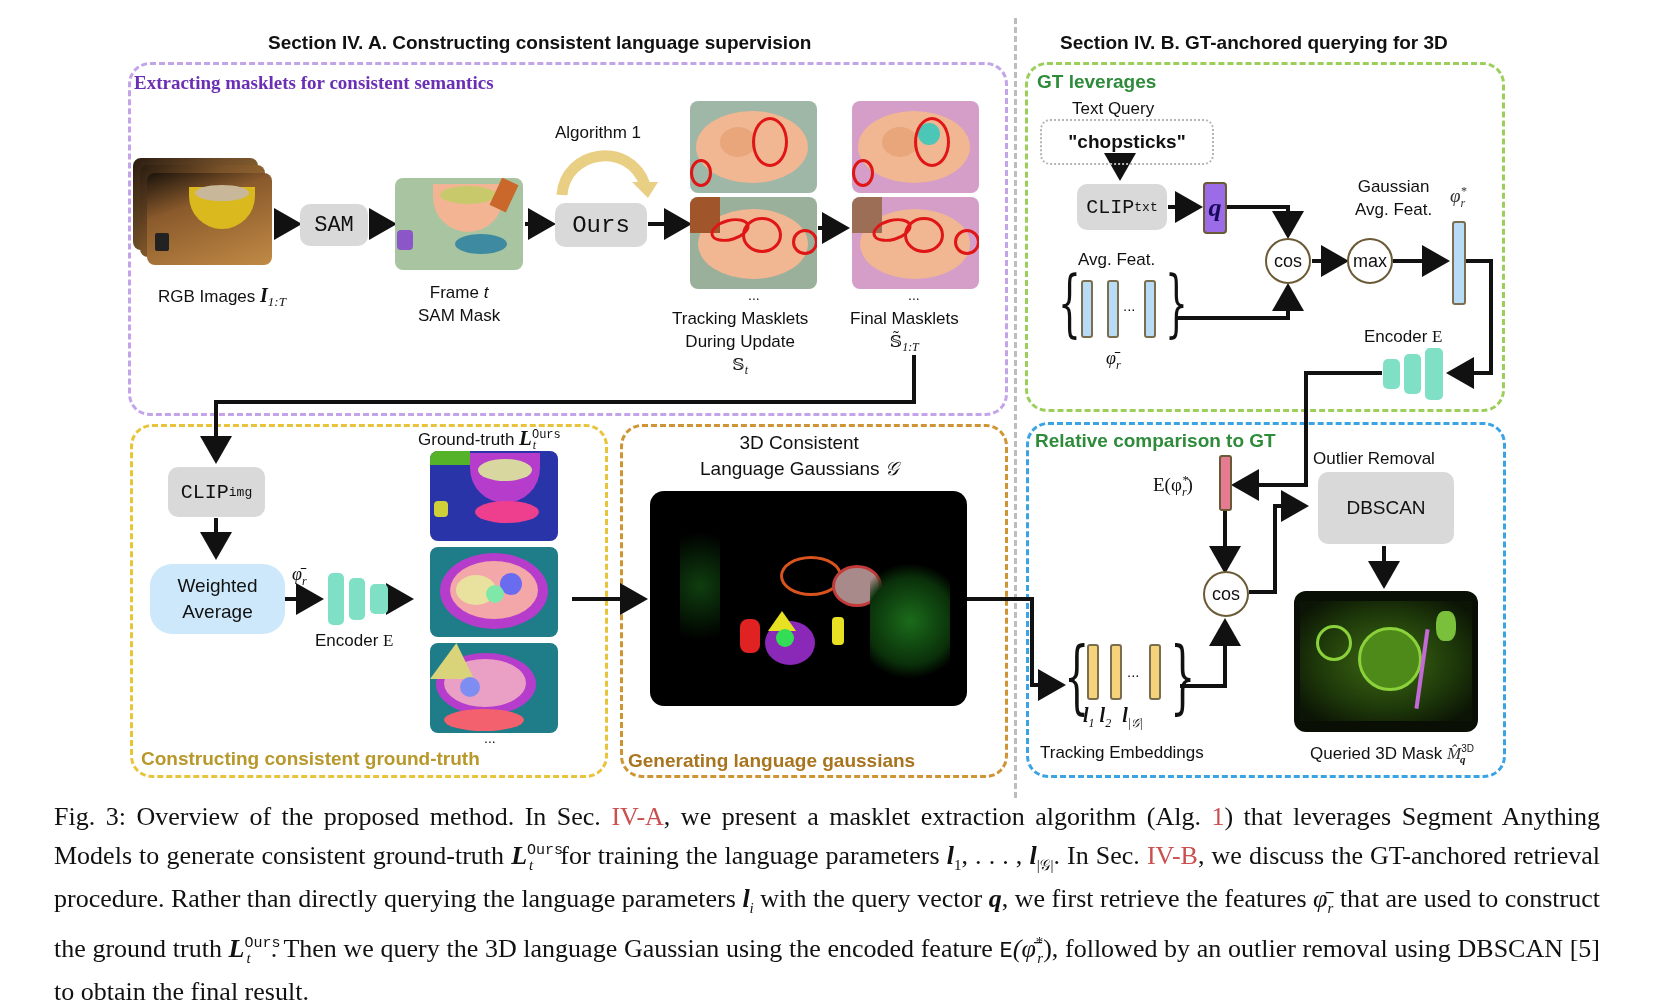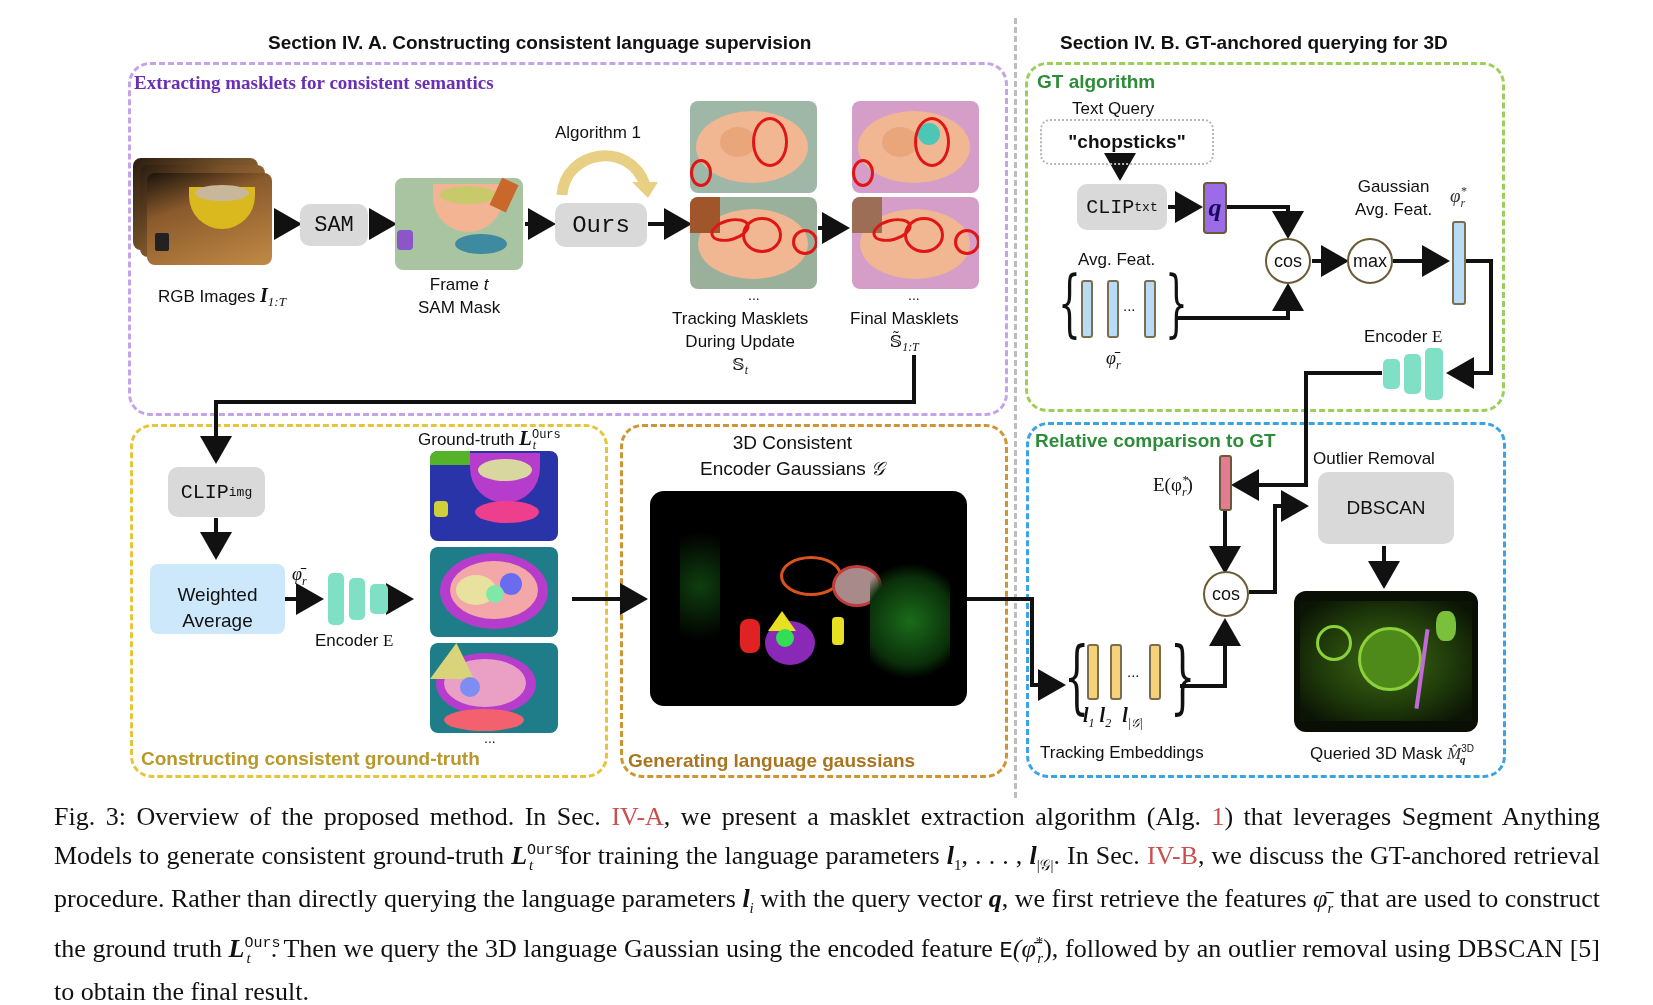--- a/index.html
+++ b/index.html
@@ -35,21 +35,21 @@
 <div class="box" style="left:128px;top:62px;width:880px;height:354px;border-color:#c3a4e8;"></div>
 <div class="box-title" style="left:134px;top:72px;color:#6a2fb4;font-family:Liberation Serif, serif;">Extracting masklets for consistent semantics</div>
 
 <div class="box" style="left:130px;top:424px;width:478px;height:354px;border-color:#e8c43a;"></div>
 <div class="box-title" style="left:141px;top:748px;color:#b8982a;">Constructing consistent ground-truth</div>
 
 <div class="box" style="left:620px;top:424px;width:388px;height:354px;border-color:#cf9535;"></div>
 <div class="box-title" style="left:628px;top:750px;color:#a8741e;">Generating language gaussians</div>
 
 <div class="box" style="left:1025px;top:62px;width:480px;height:350px;border-color:#9ccf5a;"></div>
-<div class="box-title" style="left:1037px;top:71px;color:#2e8b3a;">GT algorithm</div>
+<div class="box-title" style="left:1037px;top:71px;color:#2e8b3a;">GT leverages</div>
 
 <div class="box" style="left:1026px;top:422px;width:480px;height:356px;border-color:#3aa3e3;"></div>
 <div class="box-title" style="left:1035px;top:430px;color:#2e8b3a;">Relative comparison to GT</div>
 
 <svg class="wires" width="1653" height="1005">
   <defs>
     <marker id="ah" markerWidth="8" markerHeight="8" refX="6" refY="4" orient="auto" markerUnits="strokeWidth">
       <path d="M0,0 L7,4 L0,8 z" fill="#111"></path>
     </marker>
   </defs>
@@ -121,21 +121,21 @@
   <span>SAM</span>
 </div>
 
 <div class="pic" style="left:395px;top:178px;width:128px;height:92px;background:#a9c4a0;">
   <div style="position:absolute;left:38px;top:6px;width:70px;height:48px;border-radius:0 0 35px 35px;background:#f2b493;"></div>
   <div style="position:absolute;left:45px;top:8px;width:56px;height:18px;border-radius:50%;background:#c8c96a;"></div>
   <div style="position:absolute;left:60px;top:56px;width:52px;height:20px;border-radius:50%;background:#3e8aa0;"></div>
   <div style="position:absolute;left:2px;top:52px;width:16px;height:20px;border-radius:4px;background:#8a56c8;"></div>
   <div style="position:absolute;left:100px;top:2px;width:18px;height:30px;background:#c9682a;transform:rotate(25deg);"></div>
 </div>
-<div class="lbl" style="left:418px;top:274px;">
+<div class="lbl" style="left:418px;top:282px;">
   <span>Frame </span><i>t</i><br>
   <span>SAM Mask</span>
 </div>
 
 <div class="lbl" style="left:555px;top:122px;">Algorithm 1</div>
 <div class="gbox mono" style="left:555px;top:203px;width:92px;height:44px;font-size:24px;">
   <span>Ours</span>
 </div>
 
 <div class="pic" style="left:690px;top:101px;width:127px;height:92px;background:#9fb7a7;">
@@ -175,21 +175,21 @@
 <div class="lbl" style="left:908px;top:286px;font-size:14px;">...</div>
 <div class="lbl" style="left:850px;top:308px;">
   <span>Final Masklets</span><br>
   <span class="math" style="font-style:normal;">𝕊̃</span><sub class="math" style="font-size:12px;">1:T</sub>
 </div>
 
 <div class="gbox mono" style="left:168px;top:467px;width:97px;height:50px;font-size:20px;">
   <span>CLIP</span>
     <sup style="font-size:13px;">img</sup>
 </div>
-<div class="abs" style="left:150px;top:564px;width:135px;height:70px;background:#cde8fb;border-radius:8px;text-align:center;font-size:19px;line-height:26px;padding-top:18px;box-sizing:border-box;">
+<div class="abs" style="left:150px;top:564px;width:135px;height:70px;background:#cde8fb;border-radius:22px;text-align:center;font-size:19px;line-height:26px;padding-top:9px;box-sizing:border-box;">
   <span>Weighted</span><br>
   <span>Average</span>
 </div>
 <div class="lbl math" style="left:292px;top:562px;font-size:18px;">
   <span>φ̄</span><sub style="font-size:12px;">r</sub>
 </div>
 <div class="enc" style="left:328px;top:573px;width:16px;height:52px;"></div>
 <div class="enc" style="left:349px;top:578px;width:16px;height:42px;"></div>
 <div class="enc" style="left:370px;top:584px;width:18px;height:30px;"></div>
 <div class="lbl" style="left:315px;top:630px;">
@@ -217,21 +217,21 @@
   <div style="position:absolute;left:6px;top:10px;width:100px;height:62px;border-radius:50%;background:#b63ccc;"></div>
   <div style="position:absolute;left:14px;top:16px;width:82px;height:48px;border-radius:50%;background:#e9a0c4;"></div>
   <div style="position:absolute;left:0;top:0;width:44px;height:36px;background:#d9d37a;clip-path:polygon(0 100%,60% 0,100% 100%);"></div>
   <div style="position:absolute;left:30px;top:34px;width:20px;height:20px;border-radius:50%;background:#7e8df2;"></div>
   <div style="position:absolute;left:14px;top:66px;width:80px;height:22px;border-radius:50%;background:#f2616d;"></div>
 </div>
 <div class="lbl" style="left:484px;top:729px;font-size:14px;">...</div>
 
 <div class="lbl" style="left:700px;top:430px;font-size:19px;">
   <span>3D Consistent</span><br>
-  <span>Encoder Gaussians </span><span class="math">𝒢</span>
+  <span>Language Gaussians </span><span class="math">𝒢</span>
 </div>
 <div class="pic" style="left:650px;top:491px;width:317px;height:215px;background:#000;border-radius:14px;">
   <div style="position:absolute;left:130px;top:65px;width:56px;height:34px;border-radius:50%;border:3px solid #d9531e;"></div>
   <div style="position:absolute;left:182px;top:74px;width:44px;height:36px;border-radius:50%;background:#a88a8a;border:3px solid #c23a3a;"></div>
   <div style="position:absolute;left:90px;top:128px;width:20px;height:34px;border-radius:8px;background:#e02222;"></div>
   <div style="position:absolute;left:115px;top:130px;width:50px;height:44px;border-radius:50%;background:#8a28b8;"></div>
   <div style="position:absolute;left:118px;top:120px;width:28px;height:20px;background:#e8e022;clip-path:polygon(0 100%,50% 0,100% 100%);"></div>
   <div style="position:absolute;left:126px;top:138px;width:18px;height:18px;border-radius:50%;background:#33dd55;"></div>
   <div style="position:absolute;left:182px;top:126px;width:12px;height:28px;border-radius:4px;background:#e8e022;"></div>
   <div style="position:absolute;left:220px;top:70px;width:80px;height:120px;background:radial-gradient(circle,#1b6b1b 0%,#0a300a 60%,transparent 80%);"></div>

